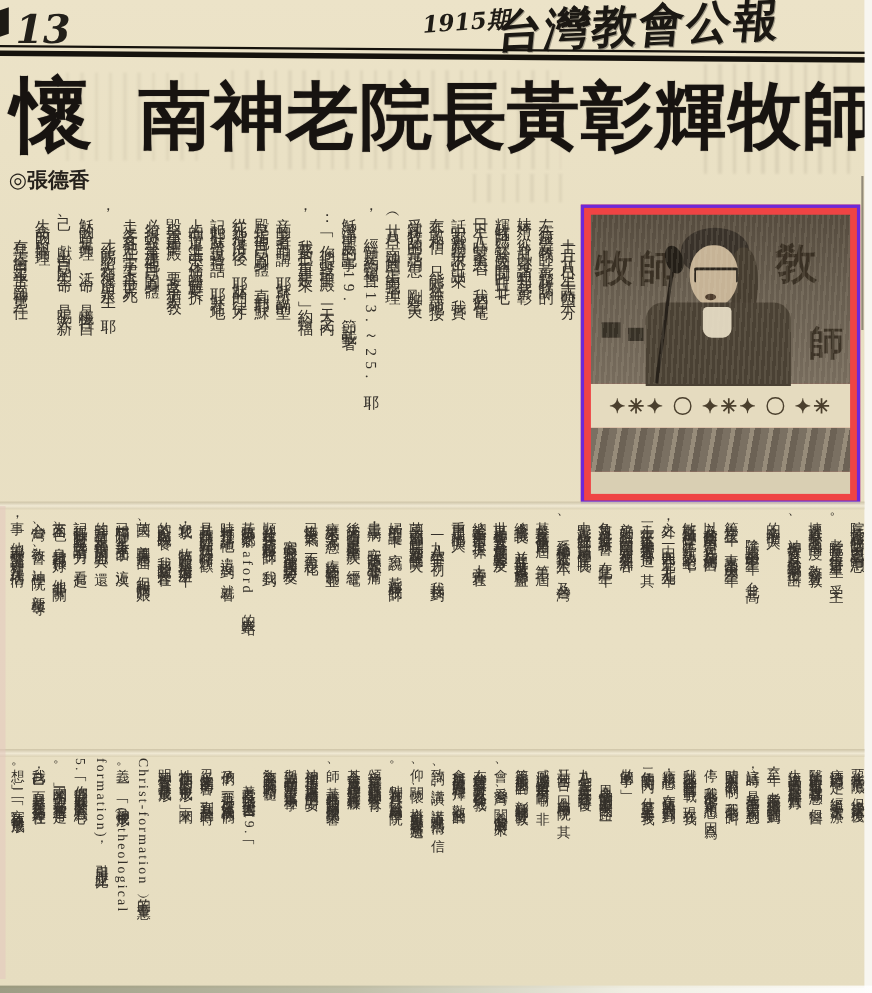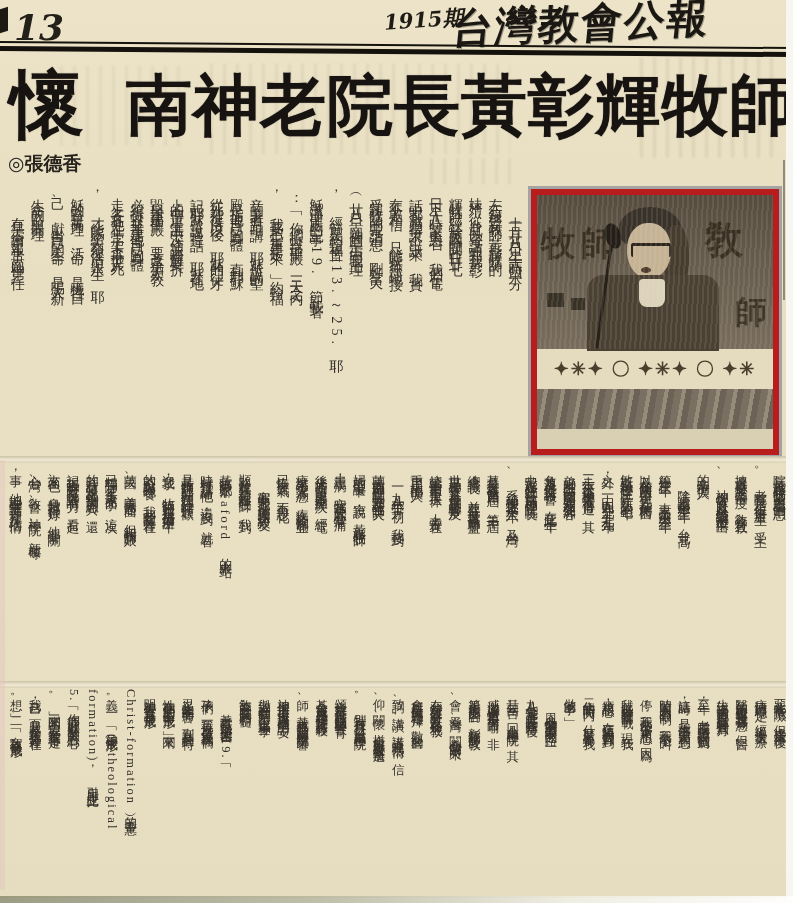--- a/index.html
+++ b/index.html
@@ -31,21 +31,21 @@
   .band{position:absolute;writing-mode:vertical-rl;text-orientation:mixed;color:#34302a;}
   .vcol{white-space:nowrap;}
   .band1{left:7px;top:187px;width:518px;height:278px;font-size:14px;}
   .band1 .vcol{line-height:19.9px;letter-spacing:5px;}
   .band2{left:5px;top:464px;width:784px;height:222px;font-size:13px;}
   .band2 .vcol{line-height:19.1px;letter-spacing:2.6px;}
   .band3{left:5px;top:689px;width:784px;height:210px;font-size:12.5px;}
   .band3 .vcol{line-height:19.1px;letter-spacing:2px;}
   
   .photo-frame{position:absolute;left:528px;top:186px;width:254px;height:272px;
-         background:#b91c1c;border:3px solid #a3a3a3;box-sizing:border-box;padding:6px;}
+         background:#ef4444;border:3px solid #6d28d9;box-sizing:border-box;padding:6px;}
   .photo{position:relative;width:236px;height:254px;overflow:hidden;display:flex;flex-direction:column;}
   .ph-backdrop{position:relative;height:154px;flex:none;
          background:linear-gradient(180deg,#554b3e 0%,#675d4f 45%,#776c5d 100%);}
   .ph-backdrop:after{content:"";position:absolute;inset:0;
          background:repeating-linear-gradient(93deg,rgba(235,226,200,.10) 0 2px,transparent 2px 5px);}
   .banner-char{position:absolute;color:rgba(46,37,25,.78);font-weight:bold;
          font-family:"DejaVu Serif",serif;}
   .bc-tl{left:4px;top:26px;font-size:34px;letter-spacing:6px;}
   .bc-tr{left:168px;top:20px;font-size:38px;}
   .bc-mr{left:198px;top:96px;font-size:32px;}

